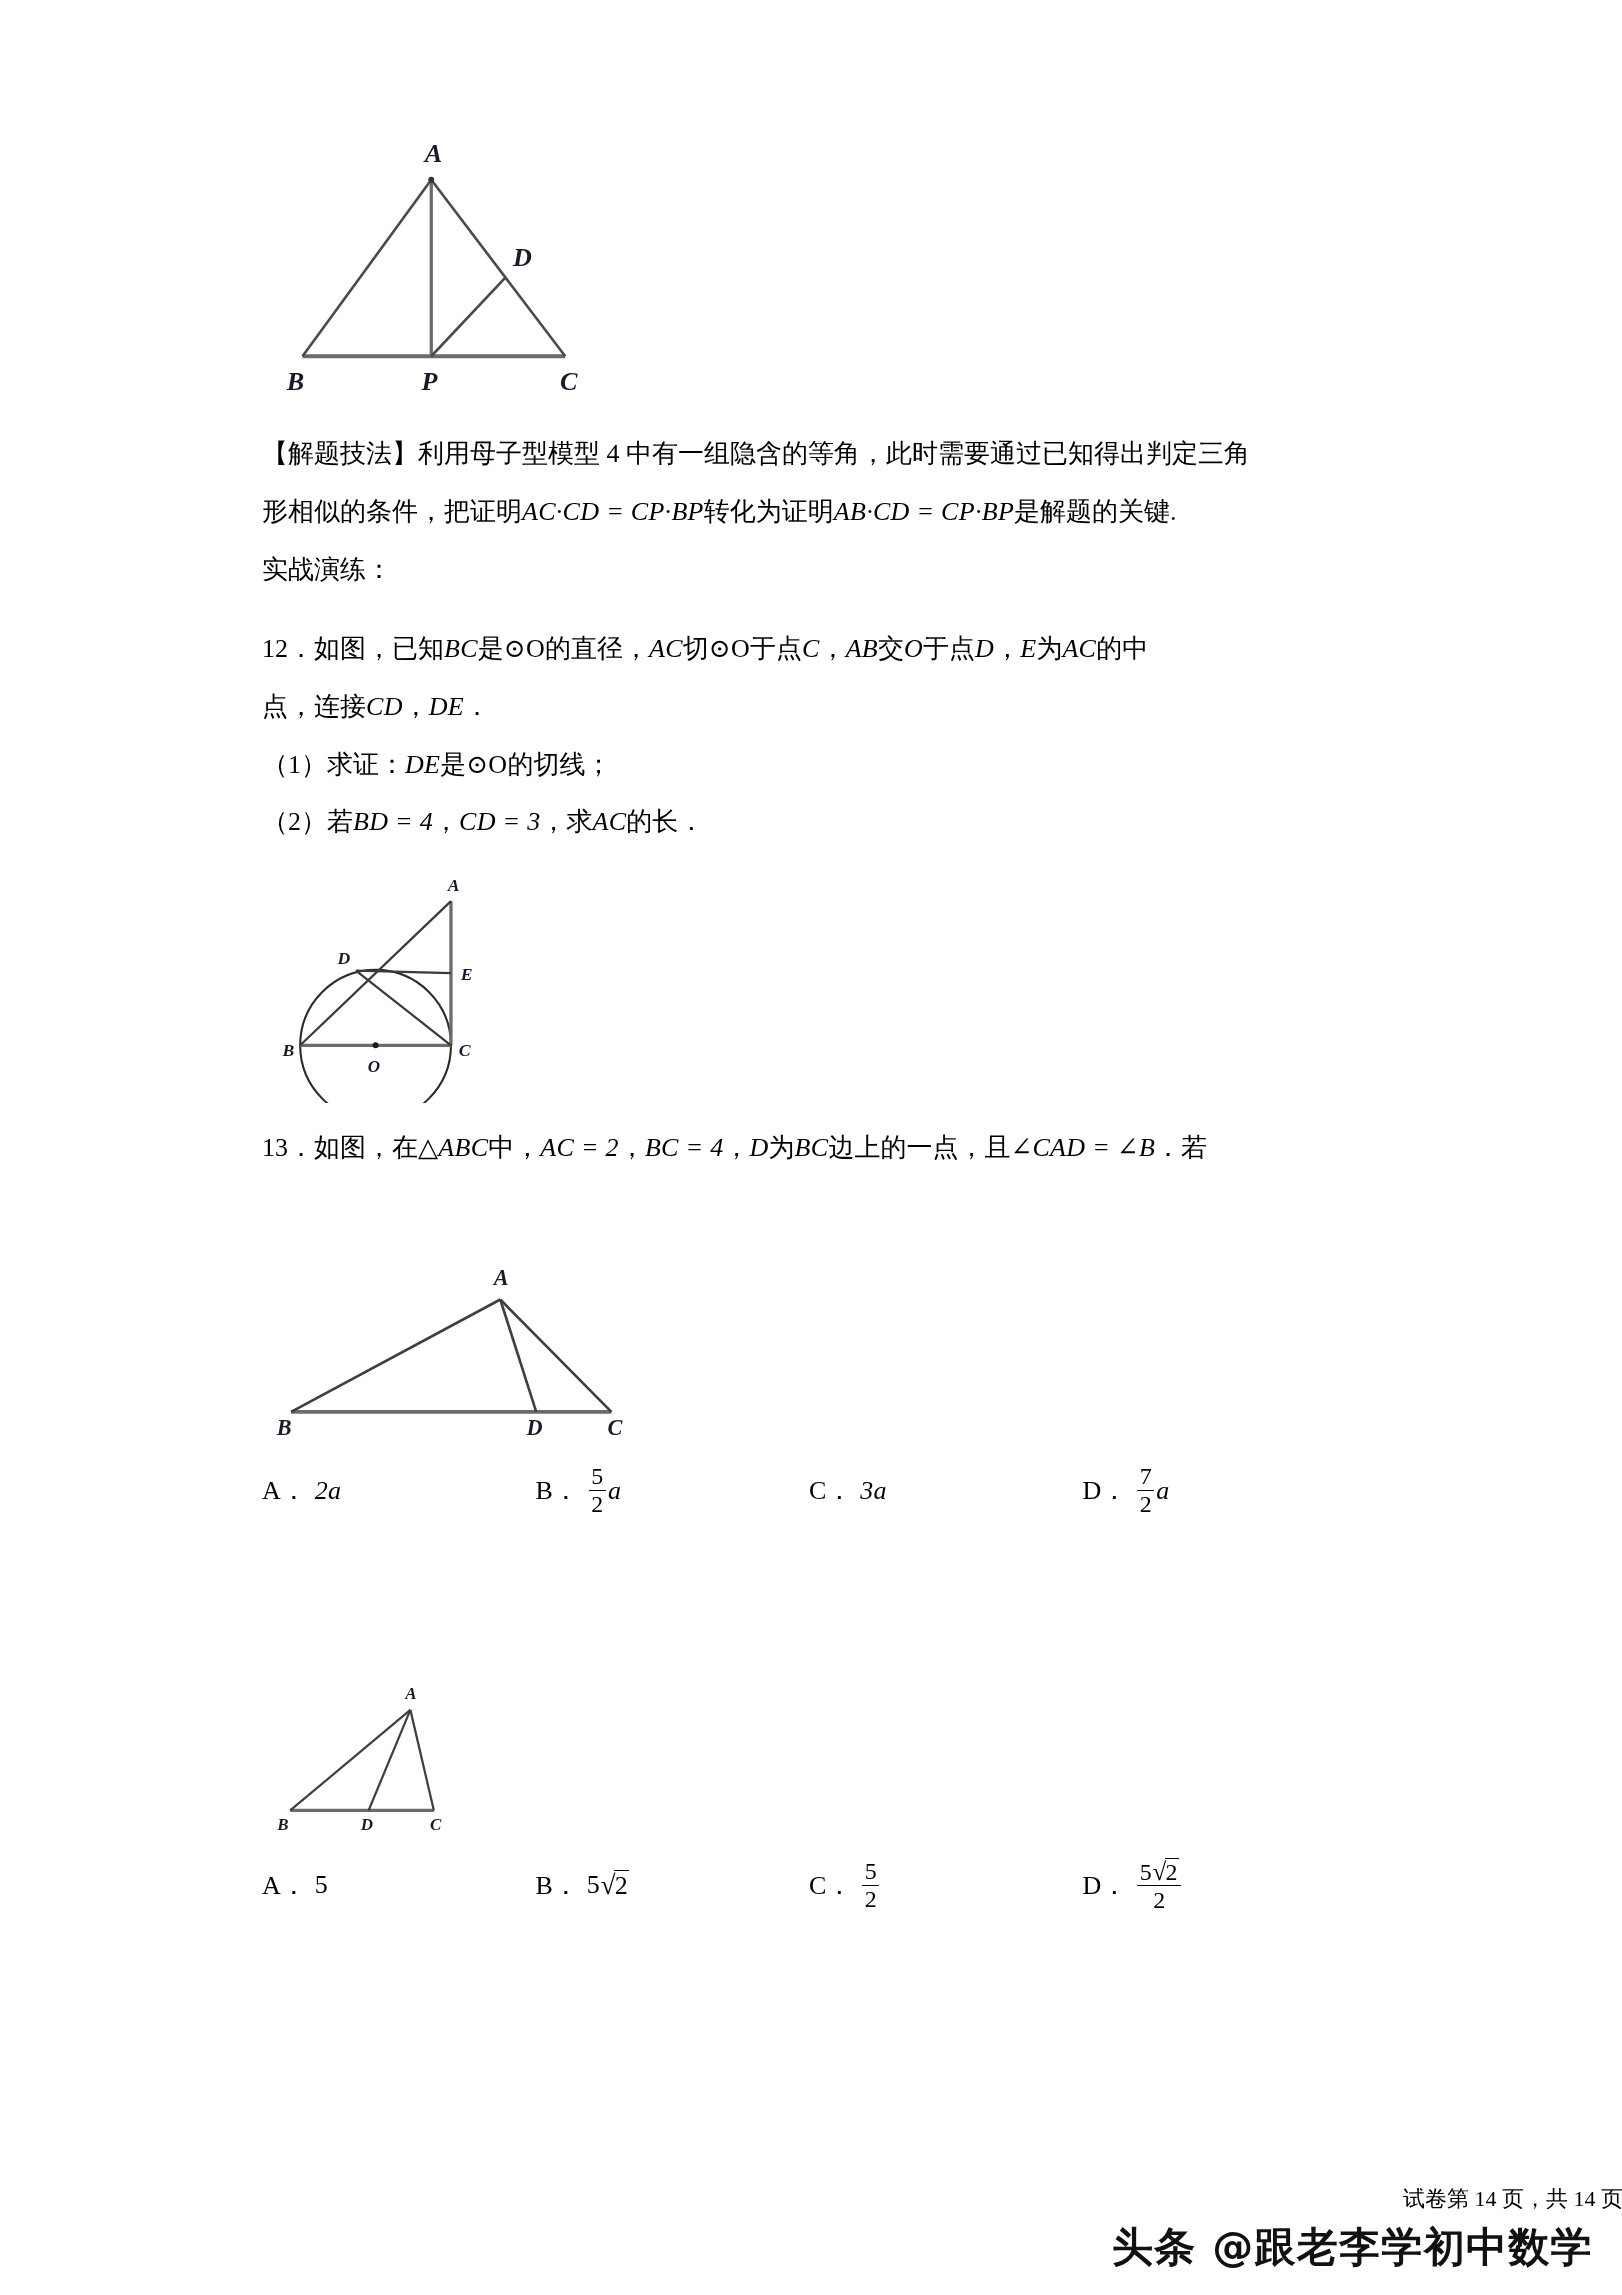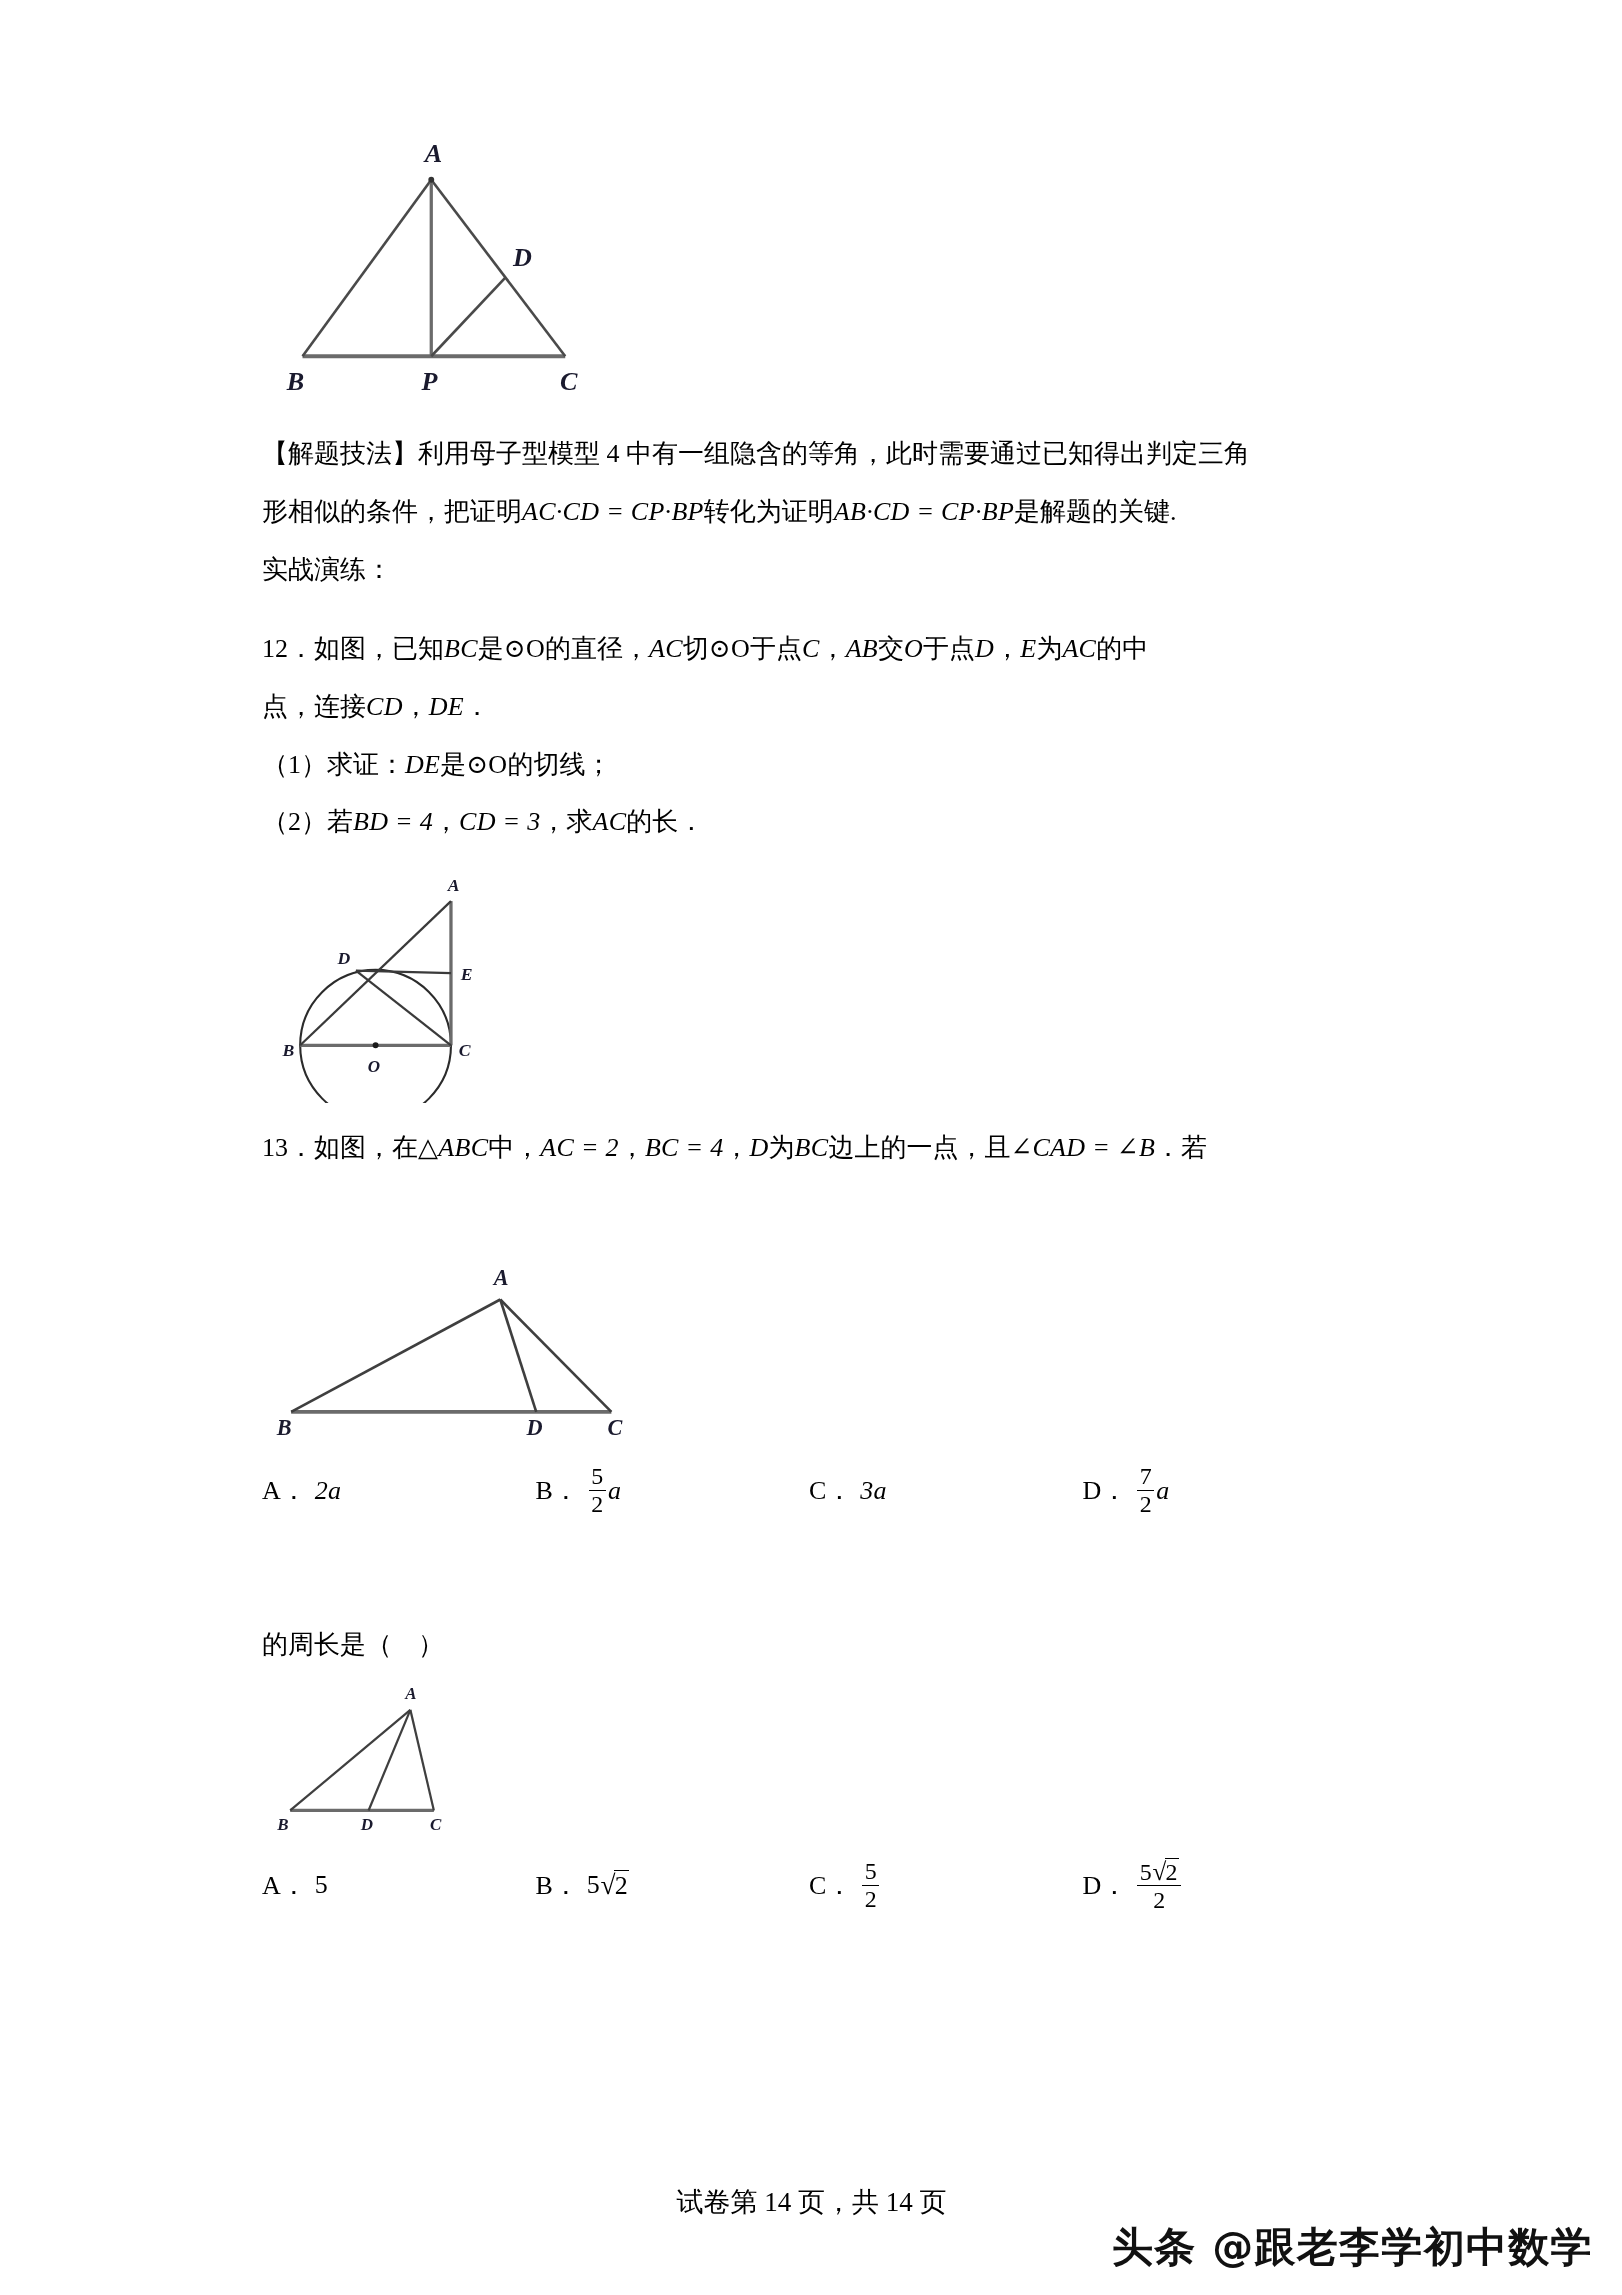--- a/index.html
+++ b/index.html
@@ -103,22 +103,22 @@
     font-style: italic;
     font-weight: 700;
     fill: #1a1a2e;
   }
 
   
   .footer-page {
     position: absolute;
     left: 0;
     width: 1623px;
-    text-align: center;
-    font-size: 27px;
+    text-align: right;
+    font-size: 22px;
     color: #000;
   }
   .watermark {
     position: absolute;
     font-family: "DejaVu Sans", "Liberation Sans", sans-serif;
     font-weight: 700;
     font-size: 41px;
     color: #111;
     letter-spacing: 1.3px;
     white-space: nowrap;
@@ -233,23 +233,20 @@
       <span class="opt-label">D．</span>
       <span class="frac">
         <span class="n num">7</span>
         <span class="d num">2</span>
       </span>
       <span class="math">a</span>
     </div>
   </div>
 
 
-  <div class="body-text" style="top:1616px;">
-    <span>的周长是（</span>&nbsp;&nbsp;&nbsp;&nbsp;<span>）</span>
-  </div>
 
   <div class="figure" style="left:265px; top:1672px; width:262px; height:160px;">
     <svg width="262" height="160" viewBox="0 0 400 245">
 
       <line x1="38" y1="212" x2="258" y2="212" stroke="#6b6b6b" stroke-width="5"></line>
       <line x1="38" y1="212" x2="222" y2="58" stroke="#3f3f3f" stroke-width="3.4"></line>
       <line x1="222" y1="58" x2="258" y2="212" stroke="#3f3f3f" stroke-width="3.4"></line>
       <line x1="222" y1="58" x2="158" y2="212" stroke="#3f3f3f" stroke-width="3.4"></line>
       <text class="fig-label" x="18" y="242" font-size="26">B</text>
       <text class="fig-label" x="146" y="242" font-size="26">D</text>

